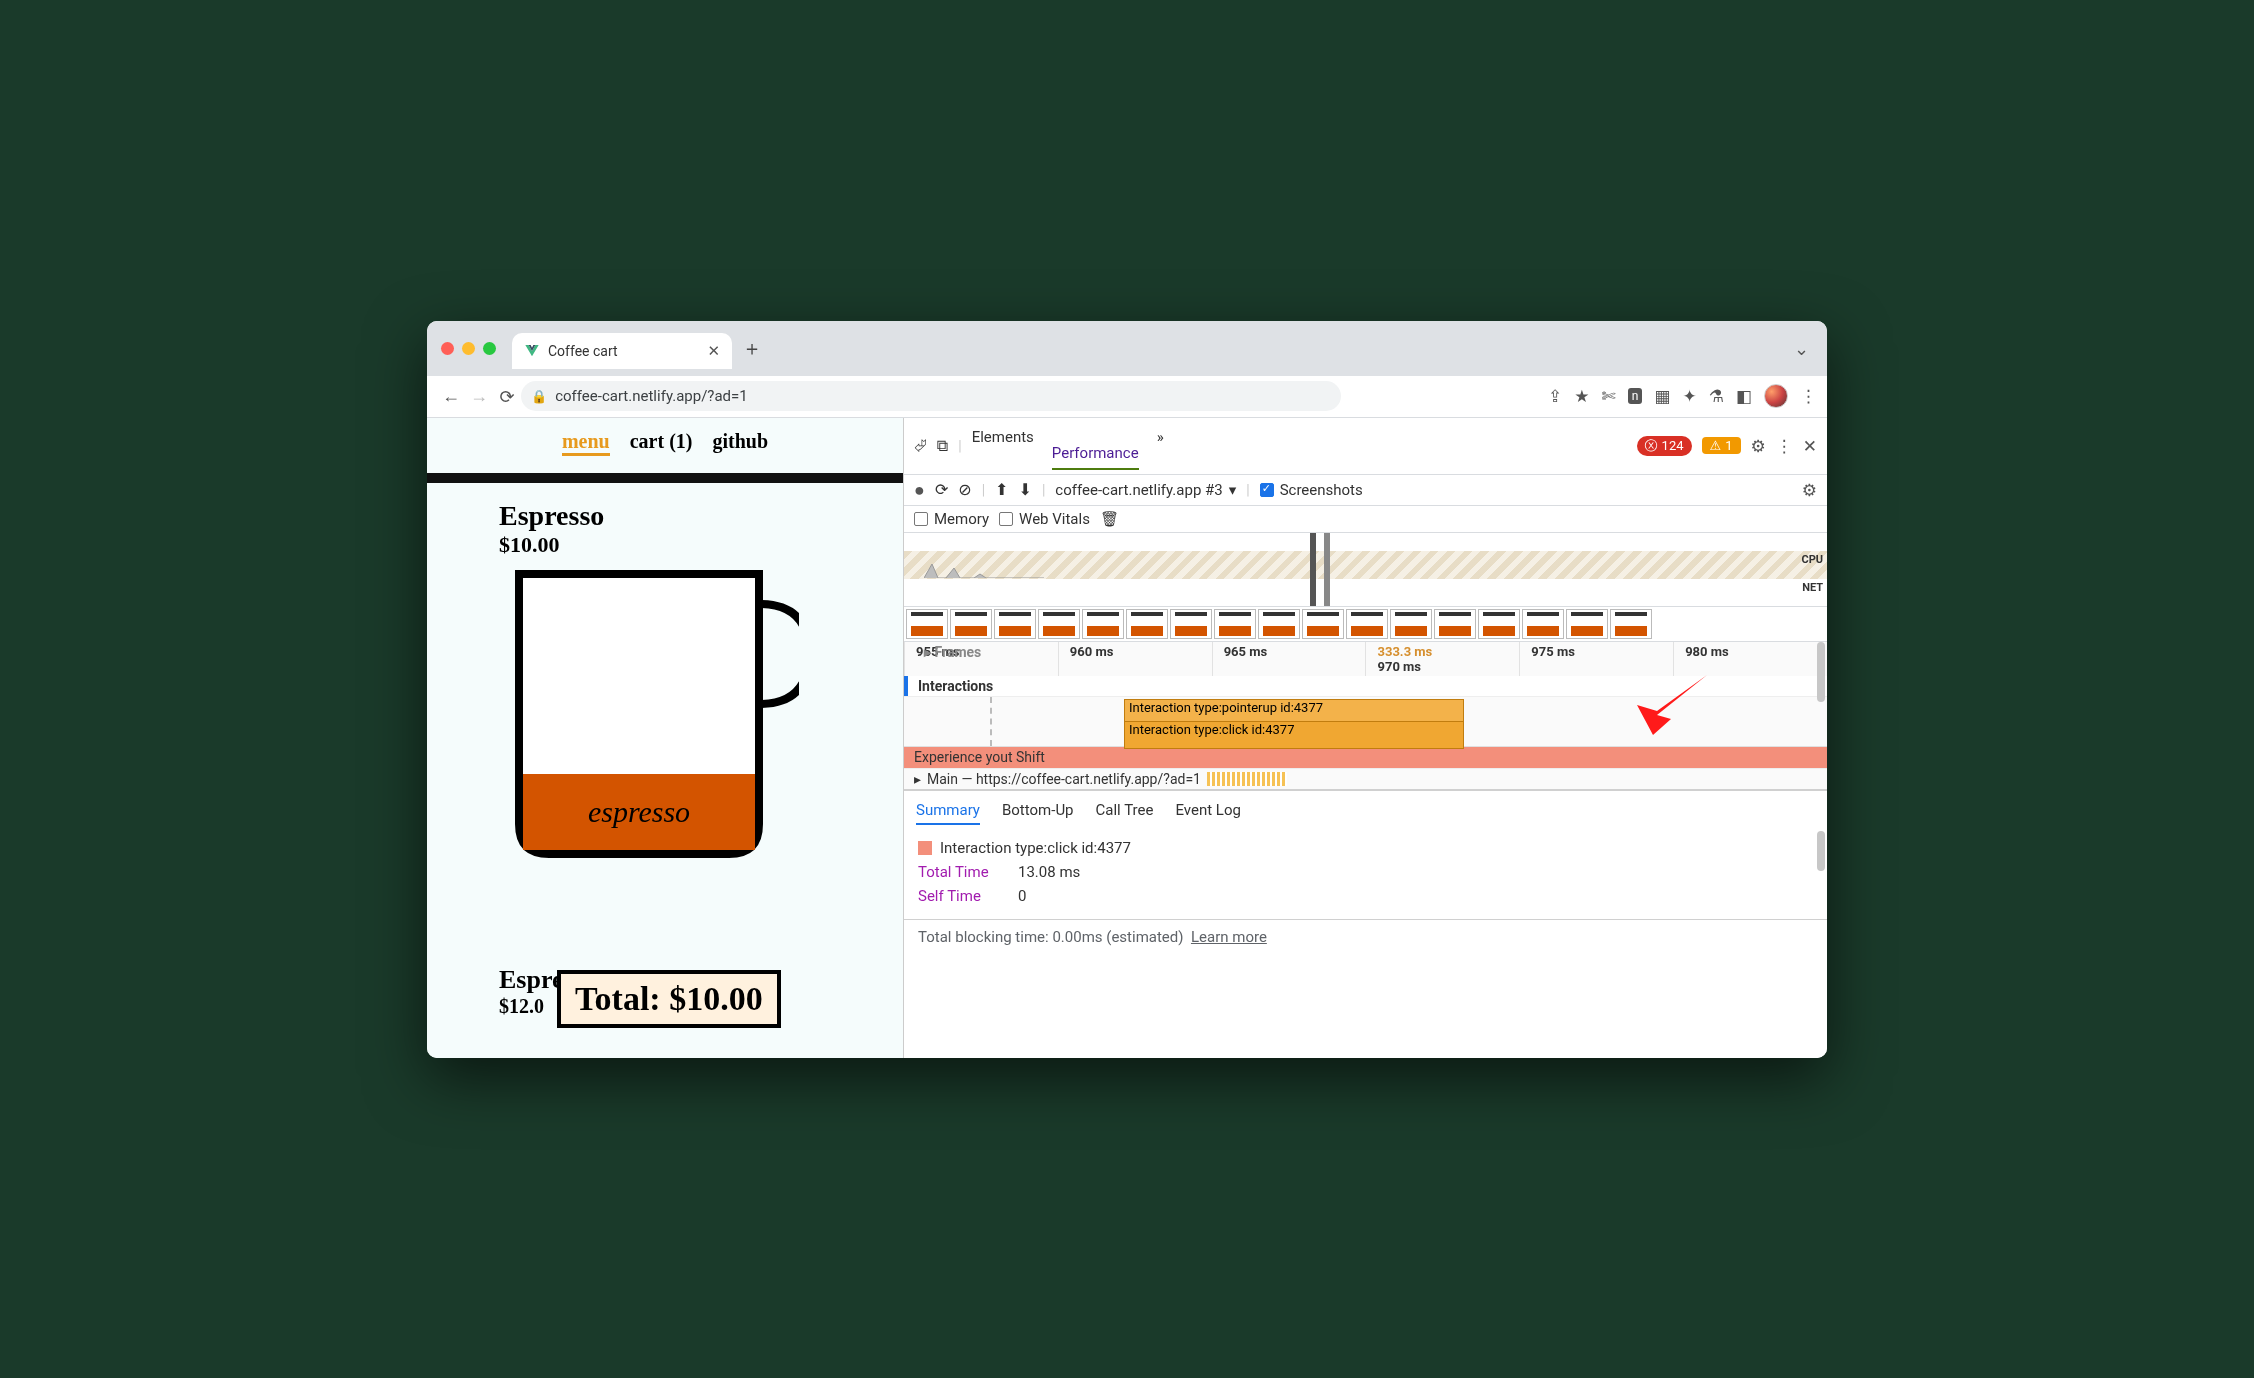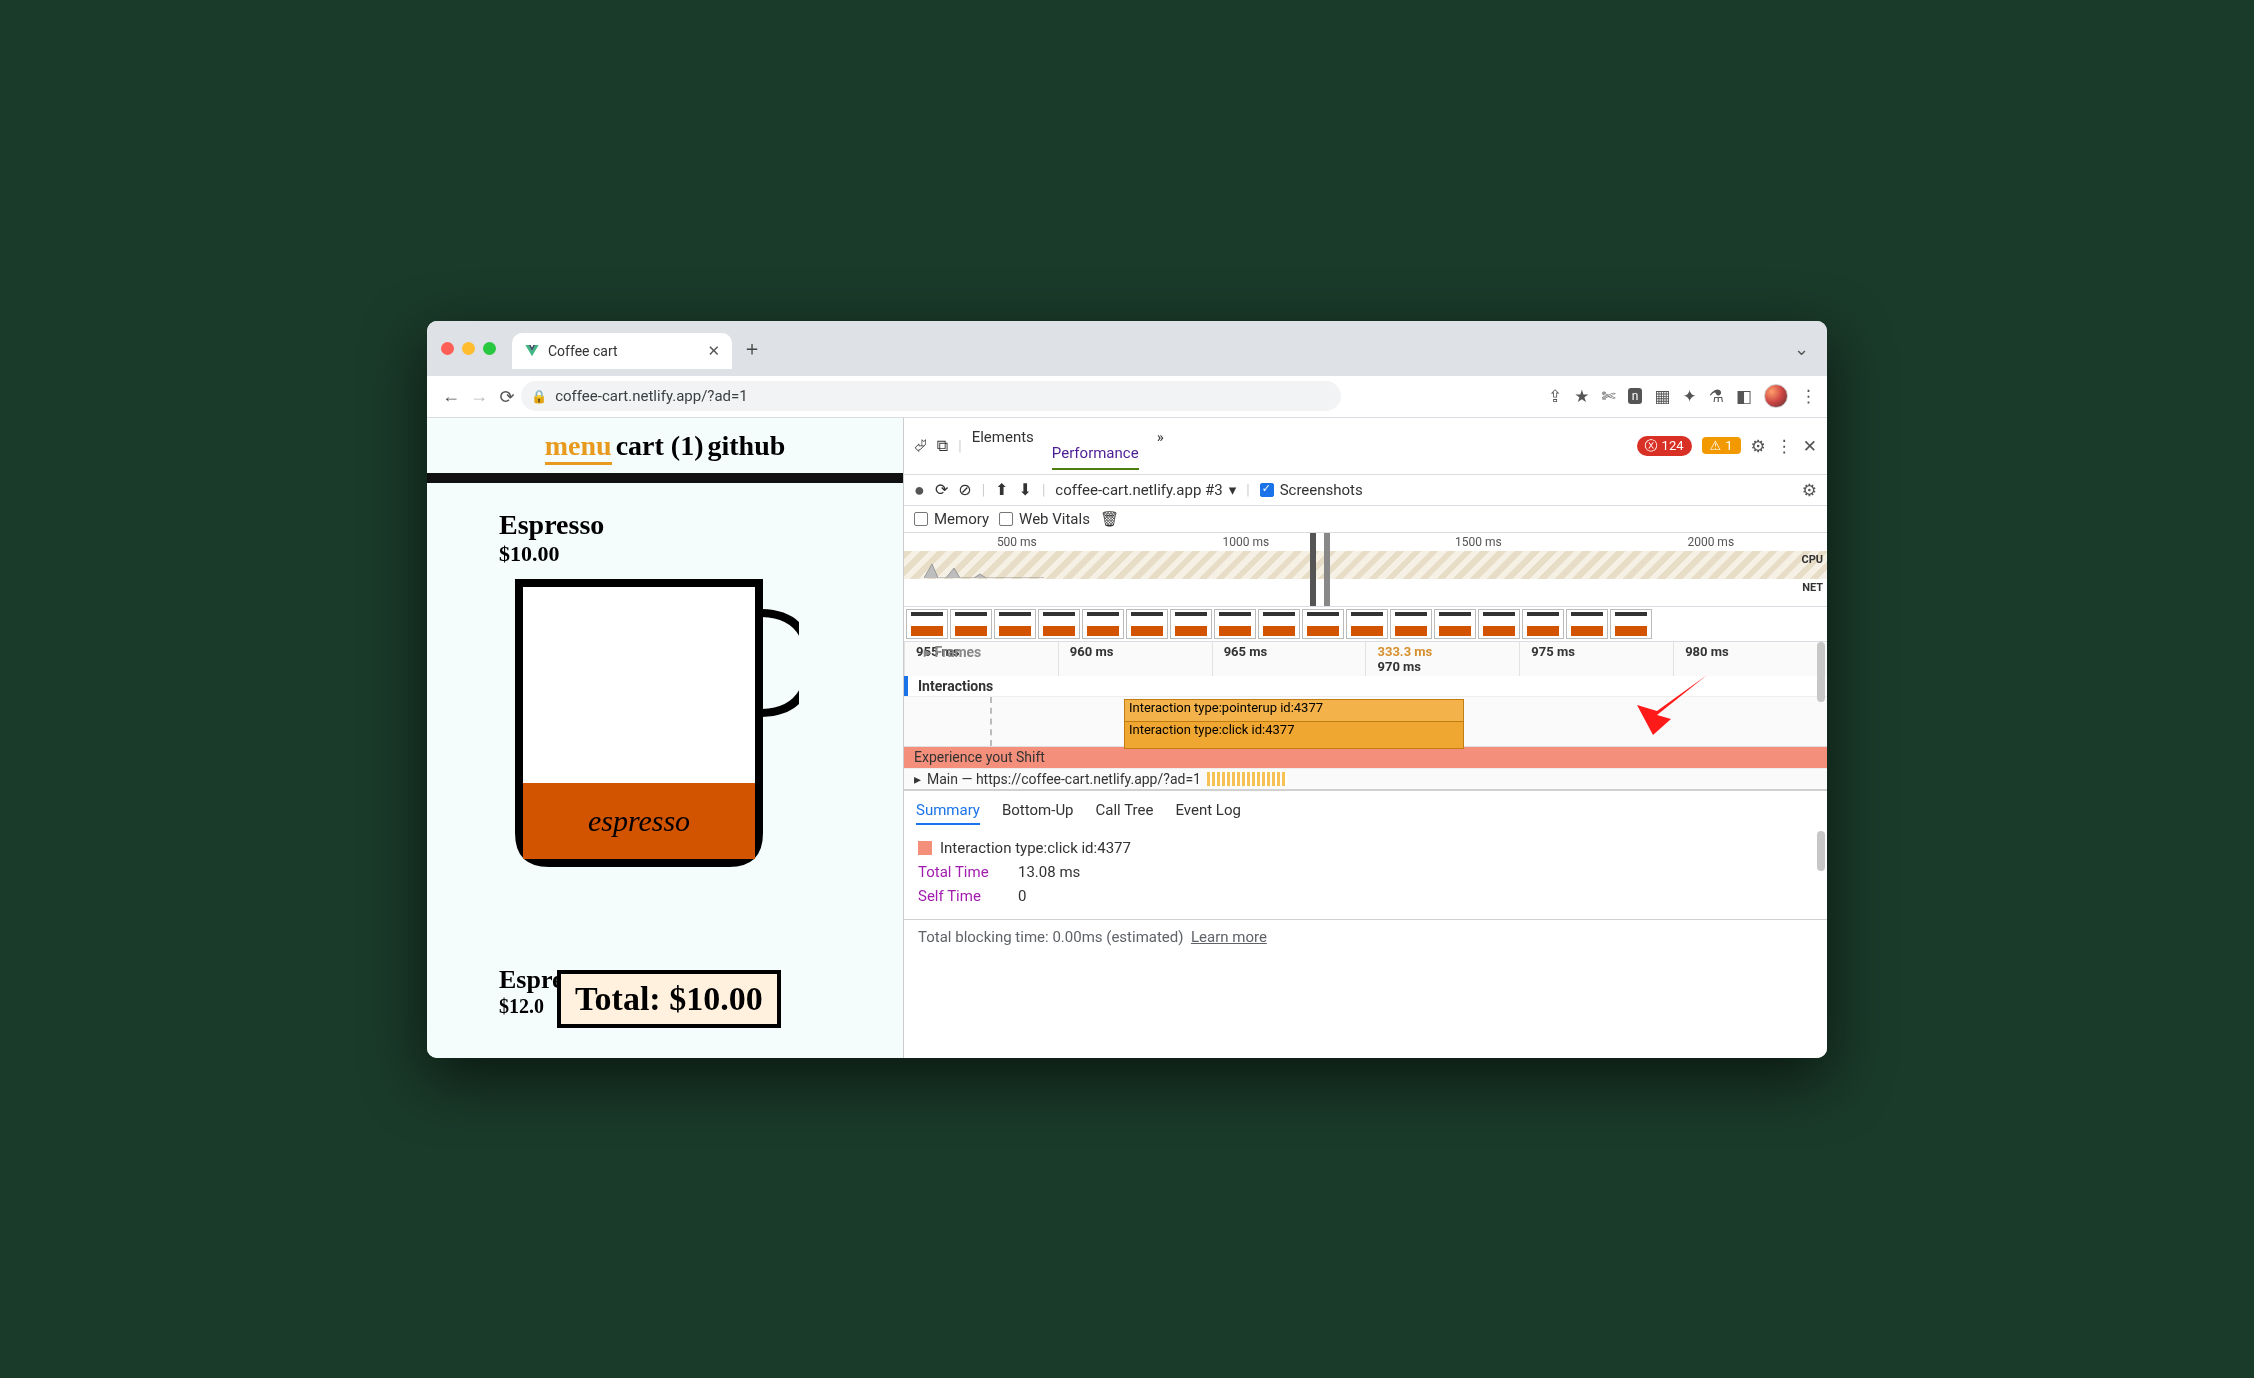--- a/index.html
+++ b/index.html
@@ -64,23 +64,23 @@
   .addr-right .ic{font-size:17px;color:#555;}
   .star{color:#1a73e8;}
   .avatar{width:24px;height:24px;border-radius:50%;
     background: radial-gradient(circle at 30% 30%, #ff9e6a, #c44,#533);
     border:1px solid #ccc;}
   
   .split{display:flex; height:640px;}
   .left{flex:0 0 476px; background:#f5fcfc; position:relative; overflow:hidden;}
   .left-top{background:#111;height:10px;width:100%;position:absolute;top:55px;}
   .menu-nav{
-    display:flex; gap:4px; justify-content:center;
+    display:flex; gap:20px; justify-content:center;
     font-family: "Brush Script MT","Comic Sans MS",cursive;
-    font-weight:bold; font-size:28px; padding:12px 8px 4px;
+    font-weight:bold; font-size:20px; padding:12px 8px 4px;
   }
   .menu-nav span:first-child{color:#e79a1e;border-bottom:3px solid #e79a1e;}
   .product{margin:40px 0 0 72px;}
   .pname{font-family:"Brush Script MT",cursive;font-size:28px;font-weight:bold;}
   .pprice{font-family:"Brush Script MT",cursive;font-size:22px;font-weight:bold;}
   .cup{margin-top:6px;}
   .totalbox{
     position:absolute;bottom:30px;left:130px;
     background:#fff1de;border:4px solid #000;
     padding:6px 14px;
@@ -273,26 +273,20 @@
           <span>Memory</span>
         </label>
         <label class="devsel">
           <span class="cb"></span>
           <span>Web Vitals</span>
         </label>
         <span style="font-size:15px;">🗑</span>
       </div>
 
       <div class="overview">
-        <div class="ticks">
-          <span>500 ms</span>
-          <span>1000 ms</span>
-          <span>1500 ms</span>
-          <span>2000 ms</span>
-        </div>
         <div class="hatch"></div>
         <svg class="graph" viewBox="0 0 120 18">
           <polyline points="0,18 8,4 14,18 22,18 30,8 36,18 50,18 56,14 62,18 120,18" fill="#bdbdbd" stroke="#999"></polyline>
         </svg>
         <div class="vbar" style="left:44%;"></div>
         <div class="vbar" style="left:45.5%;background:#888;"></div>
         <span class="cpu">CPU</span>
         <span class="net">NET</span>
       </div>
 

